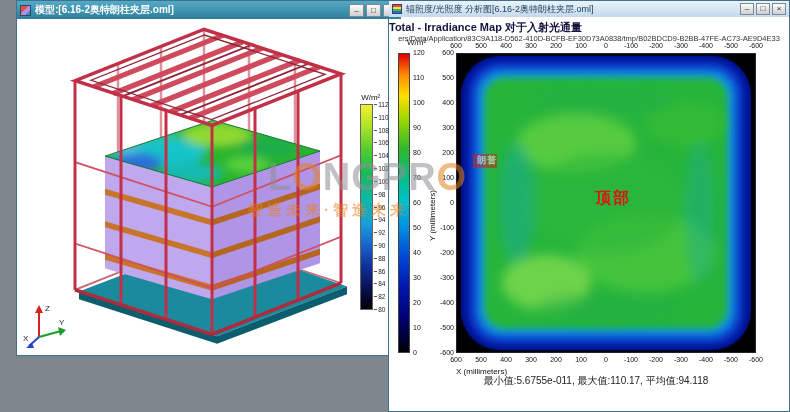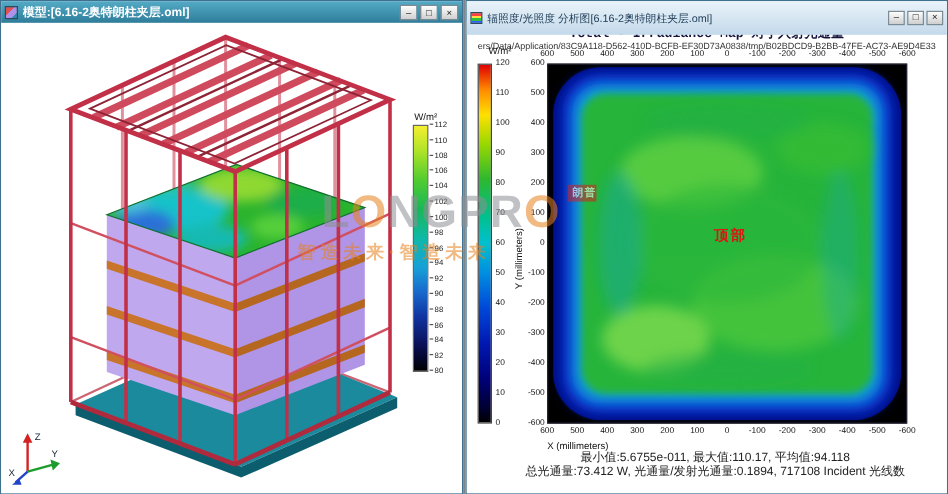--- a/index.html
+++ b/index.html
@@ -1,26 +1,26 @@
 <!DOCTYPE html>
 <html><head>
 <meta charset="utf-8">
 <style>
   * { margin:0; padding:0; box-sizing:border-box; }
   html,body { width:790px; height:412px; }
   body { font-family:"Liberation Sans", sans-serif; background:#7d858d; position:relative; overflow:hidden; }
   #screen { position:absolute; left:0; top:0; width:790px; height:412px; }
 
   .window { position:absolute; background:#fff; border:1px solid #3f718f; }
-  #win-left  { left:0;   top:0; width:386px; height:412px; }
+  #win-left  { left:16px;   top:0; width:386px; height:356px; }
   #win-right { left:388px; top:0; width:402px; height:412px; }
 
   .titlebar { display:flex; align-items:center; gap:4px; padding:0 3px; position:relative; z-index:10; }
   #win-left  .titlebar { height:18px; background:linear-gradient(#54aac6,#2e7d9a); color:#fff; font-size:10px; font-weight:bold; }
-  #win-right .titlebar { height:28px; background:linear-gradient(#eaf3fa,#c3d9ea); color:#1b3a55; font-size:9px; }
+  #win-right .titlebar { height:16px; background:linear-gradient(#eaf3fa,#c3d9ea); color:#1b3a55; font-size:9px; }
   .tb-icon { width:11px; height:11px; flex:0 0 auto; border:1px solid #2b4a5e; }
   #win-left  .tb-icon { background:linear-gradient(135deg,#e05050 0 40%,#b090e8 40% 75%,#2e8cb0 75%); }
   #win-right .tb-icon { width:10px; height:10px; background:linear-gradient(180deg,#ff4040 0 30%,#ffe040 30% 55%,#30c040 55% 80%,#3060ff 80%); }
   .tb-title { flex:1; white-space:nowrap; overflow:hidden; text-overflow:ellipsis; }
   .tb-btns { display:flex; gap:2px; flex:0 0 auto; }
   .tb-btn { width:15px; height:13px; background:linear-gradient(#fdfdfd,#cfcfcf); border:1px solid #7c8a94;
             font-size:8px; line-height:11px; text-align:center; color:#222; font-weight:normal; }
   #win-right .tb-btn { width:14px; height:12px; line-height:10px; }
 
   .client { position:absolute; left:0; right:0; bottom:0; background:#fff; overflow:hidden; }
@@ -36,37 +36,37 @@
   .legend-bar { width:13px; height:206px; border:1px solid #666;
       background:linear-gradient(#f5ee30 0%, #b0e428 10%, #52cc30 22%, #18b858 34%, #0fb8a8 46%,
                                  #18a0d8 58%, #1868cc 68%, #1034a0 78%, #0a1560 88%, #04062a 95%, #000 100%); }
   .legend-ticks { display:flex; flex-direction:column; justify-content:space-between; height:212px;
                   margin:-3px 0 0 1px; font-size:6.5px; line-height:7px; }
   .lg-tick::before { content:""; display:inline-block; width:3px; height:1px; background:#555; margin-right:1px; vertical-align:2px; }
 
   .triad { position:absolute; left:6px; bottom:6px; z-index:5; }
 
   
-  .chart-title { position:absolute; top:3px; left:0; right:0; text-align:center; font-size:11px; font-weight:bold; color:#14143c;font-family:Liberation Mono, monospace; }
+  .chart-title { position:absolute; top:3px; left:0; right:0; font-size:11px; font-weight:bold; color:#14143c; }
   .chart-path  { position:absolute; top:17px; left:0; right:0; text-align:center; font-size:7.5px; color:#333; }
   .cb-unit { position:absolute; left:18px; top:21px; font-size:8px; color:#111; }
   .cbar { position:absolute; left:9px; top:36px; width:12px; height:300px; border:1px solid #444;
       background:linear-gradient(#e00000 0%, #ff8a00 7%, #ffe000 14%, #9cd800 22%, #2eb82e 32%, #00c08a 42%,
                                  #00c0d0 50%, #0090e0 58%, #0048d8 68%, #0018b0 78%, #000078 88%, #000030 96%, #000 100%); }
   .cbar-ticks { position:absolute; left:24px; top:32px; height:308px; width:17px; display:flex; flex-direction:column;
                 justify-content:space-between; font-size:7px; line-height:8px; color:#111; }
   .y-ticks { position:absolute; left:44px; top:32px; height:308px; width:21px; display:flex; flex-direction:column;
              justify-content:space-between; font-size:7px; line-height:8px; color:#111; align-items:flex-end; }
   .x-ticks { position:absolute; left:55px; width:324px; display:flex; justify-content:space-between;
              font-size:7px; color:#111; }
   .x-ticks span { width:24px; text-align:center; }
   .x-ticks.top { top:25px; } .x-ticks.bottom { top:339px; }
   .plot { position:absolute; left:67px; top:36px; width:300px; height:300px; border:1px solid #223; background:#000; }
   .plot svg { display:block; width:100%; height:100%; }
-  .plot-annotation { position:absolute; left:138px; top:134px; font-size:12px; font-weight:bold;
+  .plot-annotation { position:absolute; left:138px; top:134px; font-size:16px; font-weight:bold;
                      color:#e01212; letter-spacing:2px; }
   .xlabel { position:absolute; left:67px; width:300px; top:350px; text-align:left; font-size:8px; color:#111; }
   .ylabel { position:absolute; left:39px; top:224px; font-size:8px; color:#111; transform:rotate(-90deg);
             transform-origin:left top; white-space:nowrap; }
   .stats { position:absolute; left:0; right:0; text-align:center; font-size:10px; color:#222;padding-left:14px; }
   .stats.l1 { top:357px; } .stats.l2 { top:369px; }
 
   
   .watermark { position:absolute; left:248px; top:158px; z-index:60; pointer-events:none; opacity:0.55; }
   .wm-brand { font-size:38px; font-weight:bold; color:#8d9094; letter-spacing:1px; line-height:1; position:relative; display:inline-block;margin-left:20px; }
@@ -339,21 +339,20 @@
           <span>-300</span>
           <span>-400</span>
           <span>-500</span>
           <span>-600</span>
         </div>
 
       <div class="xlabel">X (millimeters)</div>
       <div class="ylabel">Y (millimeters)</div>
 
       <div class="stats l1">最小值:5.6755e-011, 最大值:110.17, 平均值:94.118</div>
-      <div class="stats l2">总光通量:73.412 W, 光通量/发射光通量:0.1894, 717108 Incident 光线数</div>
     </div>
   </div>
 
   <div class="watermark">
     <div class="wm-brand">
       <span>L</span><span class="o">O</span><span>NGPR</span><span class="o">O</span>
       <span class="wm-badge">朗普</span>
     </div>
     <div class="wm-slogan">智造未来·智造未来</div>
   </div>

